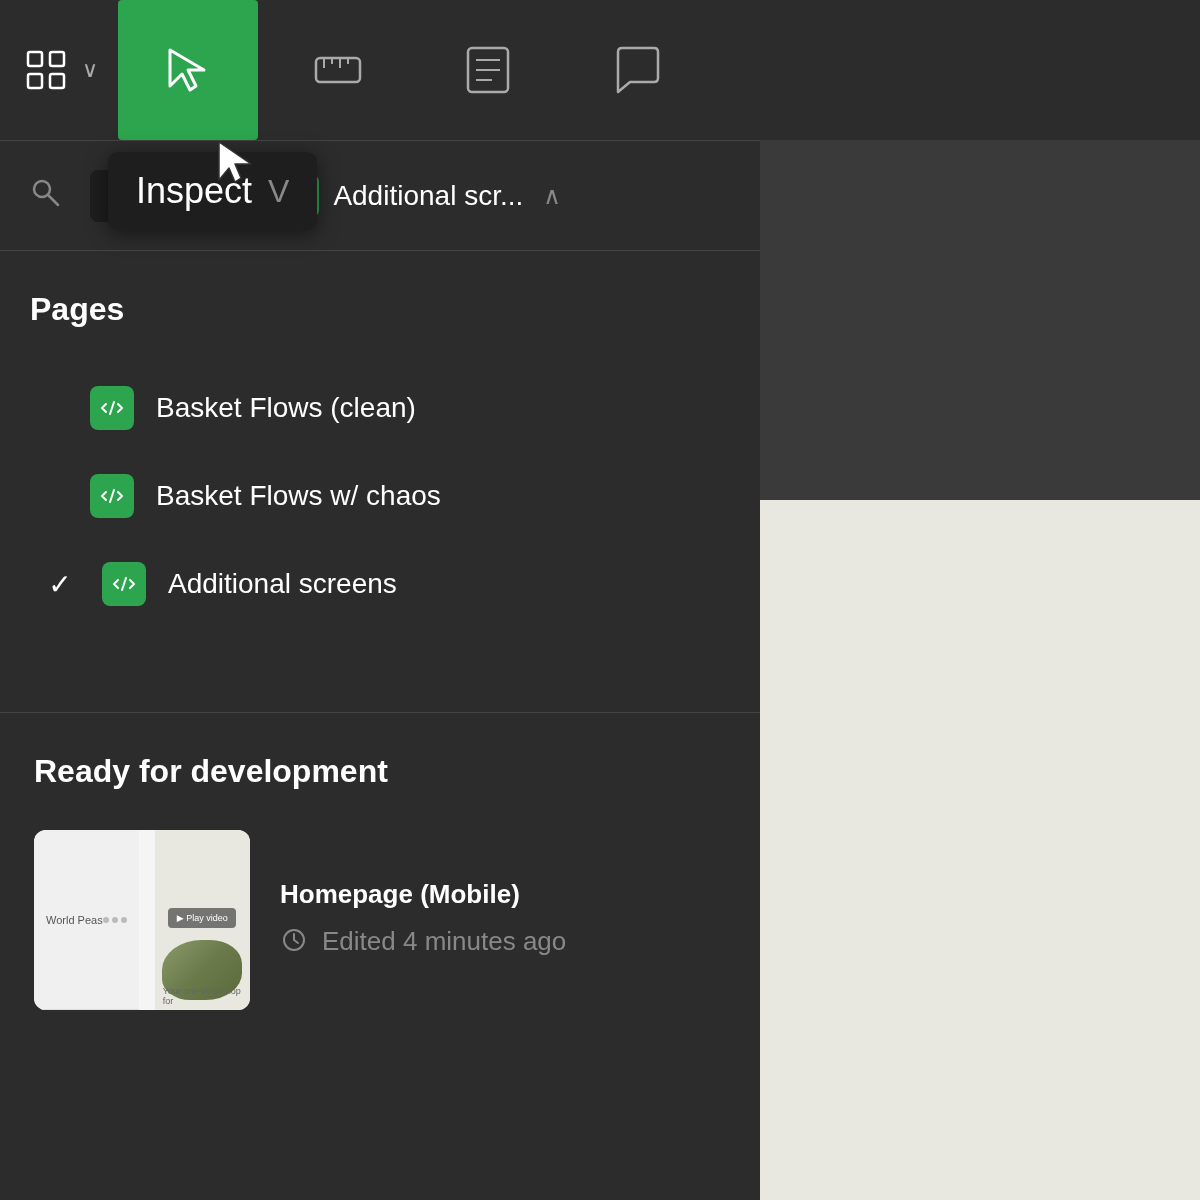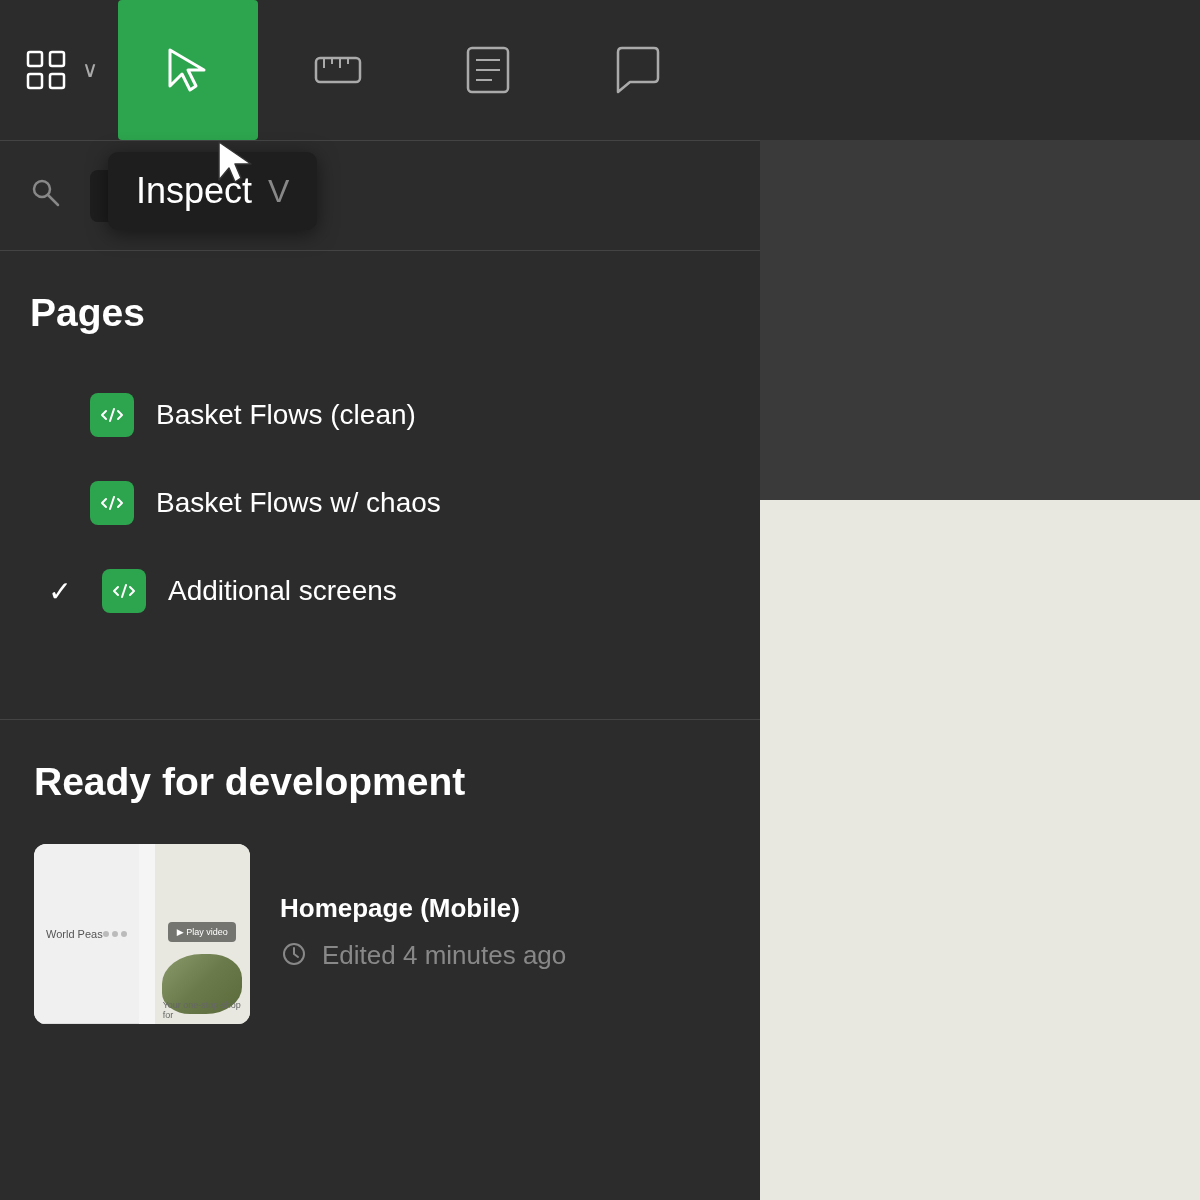--- a/index.html
+++ b/index.html
@@ -181,21 +181,21 @@
       margin-left: 6px;
     }
 
     
     .panel-content {
       padding: 40px 30px;
     }
 
     .section-title {
       color: #ffffff;
-      font-size: 39px;
+      font-size: 32px;
       font-weight: 700;
       margin-bottom: 40px;
     }
 
     .page-item {
       display: flex;
       align-items: center;
       gap: 22px;
       padding: 18px 10px 18px 60px;
       cursor: pointer;
@@ -452,20 +452,31 @@
         <circle cx="12" cy="12" r="8" stroke="#888" stroke-width="2.5"></circle>
         <line x1="18" y1="18" x2="28" y2="28" stroke="#888" stroke-width="2.5" stroke-linecap="round"></line>
       </svg>
     </div>
 
     <div class="panel-tab active-tab">
       <span class="tab-label">Inspect</span>
       <span class="tab-shortcut">V</span>
     </div>
 
+    <div class="panel-tab2">
+      <div class="code-badge">
+        <svg viewBox="0 0 28 28" fill="none" xmlns="http://www.w3.org/2000/svg">
+          <path d="M8 10 L4 14 L8 18" stroke="white" stroke-width="2" stroke-linecap="round" stroke-linejoin="round"></path>
+          <path d="M20 10 L24 14 L20 18" stroke="white" stroke-width="2" stroke-linecap="round" stroke-linejoin="round"></path>
+          <line x1="16" y1="8" x2="12" y2="20" stroke="white" stroke-width="2" stroke-linecap="round"></line>
+        </svg>
+      </div>
+      <span class="tab2-label">Additional scr...</span>
+      <span class="tab2-chevron">∧</span>
+    </div>
   </div>
 
   <div class="panel-content">
     <div class="section-title">Pages</div>
 
     <div class="page-item">
       <div class="code-badge">
         <svg viewBox="0 0 28 28" fill="none" xmlns="http://www.w3.org/2000/svg">
           <path d="M8 10 L4 14 L8 18" stroke="white" stroke-width="2" stroke-linecap="round" stroke-linejoin="round"></path>
           <path d="M20 10 L24 14 L20 18" stroke="white" stroke-width="2" stroke-linecap="round" stroke-linejoin="round"></path>

